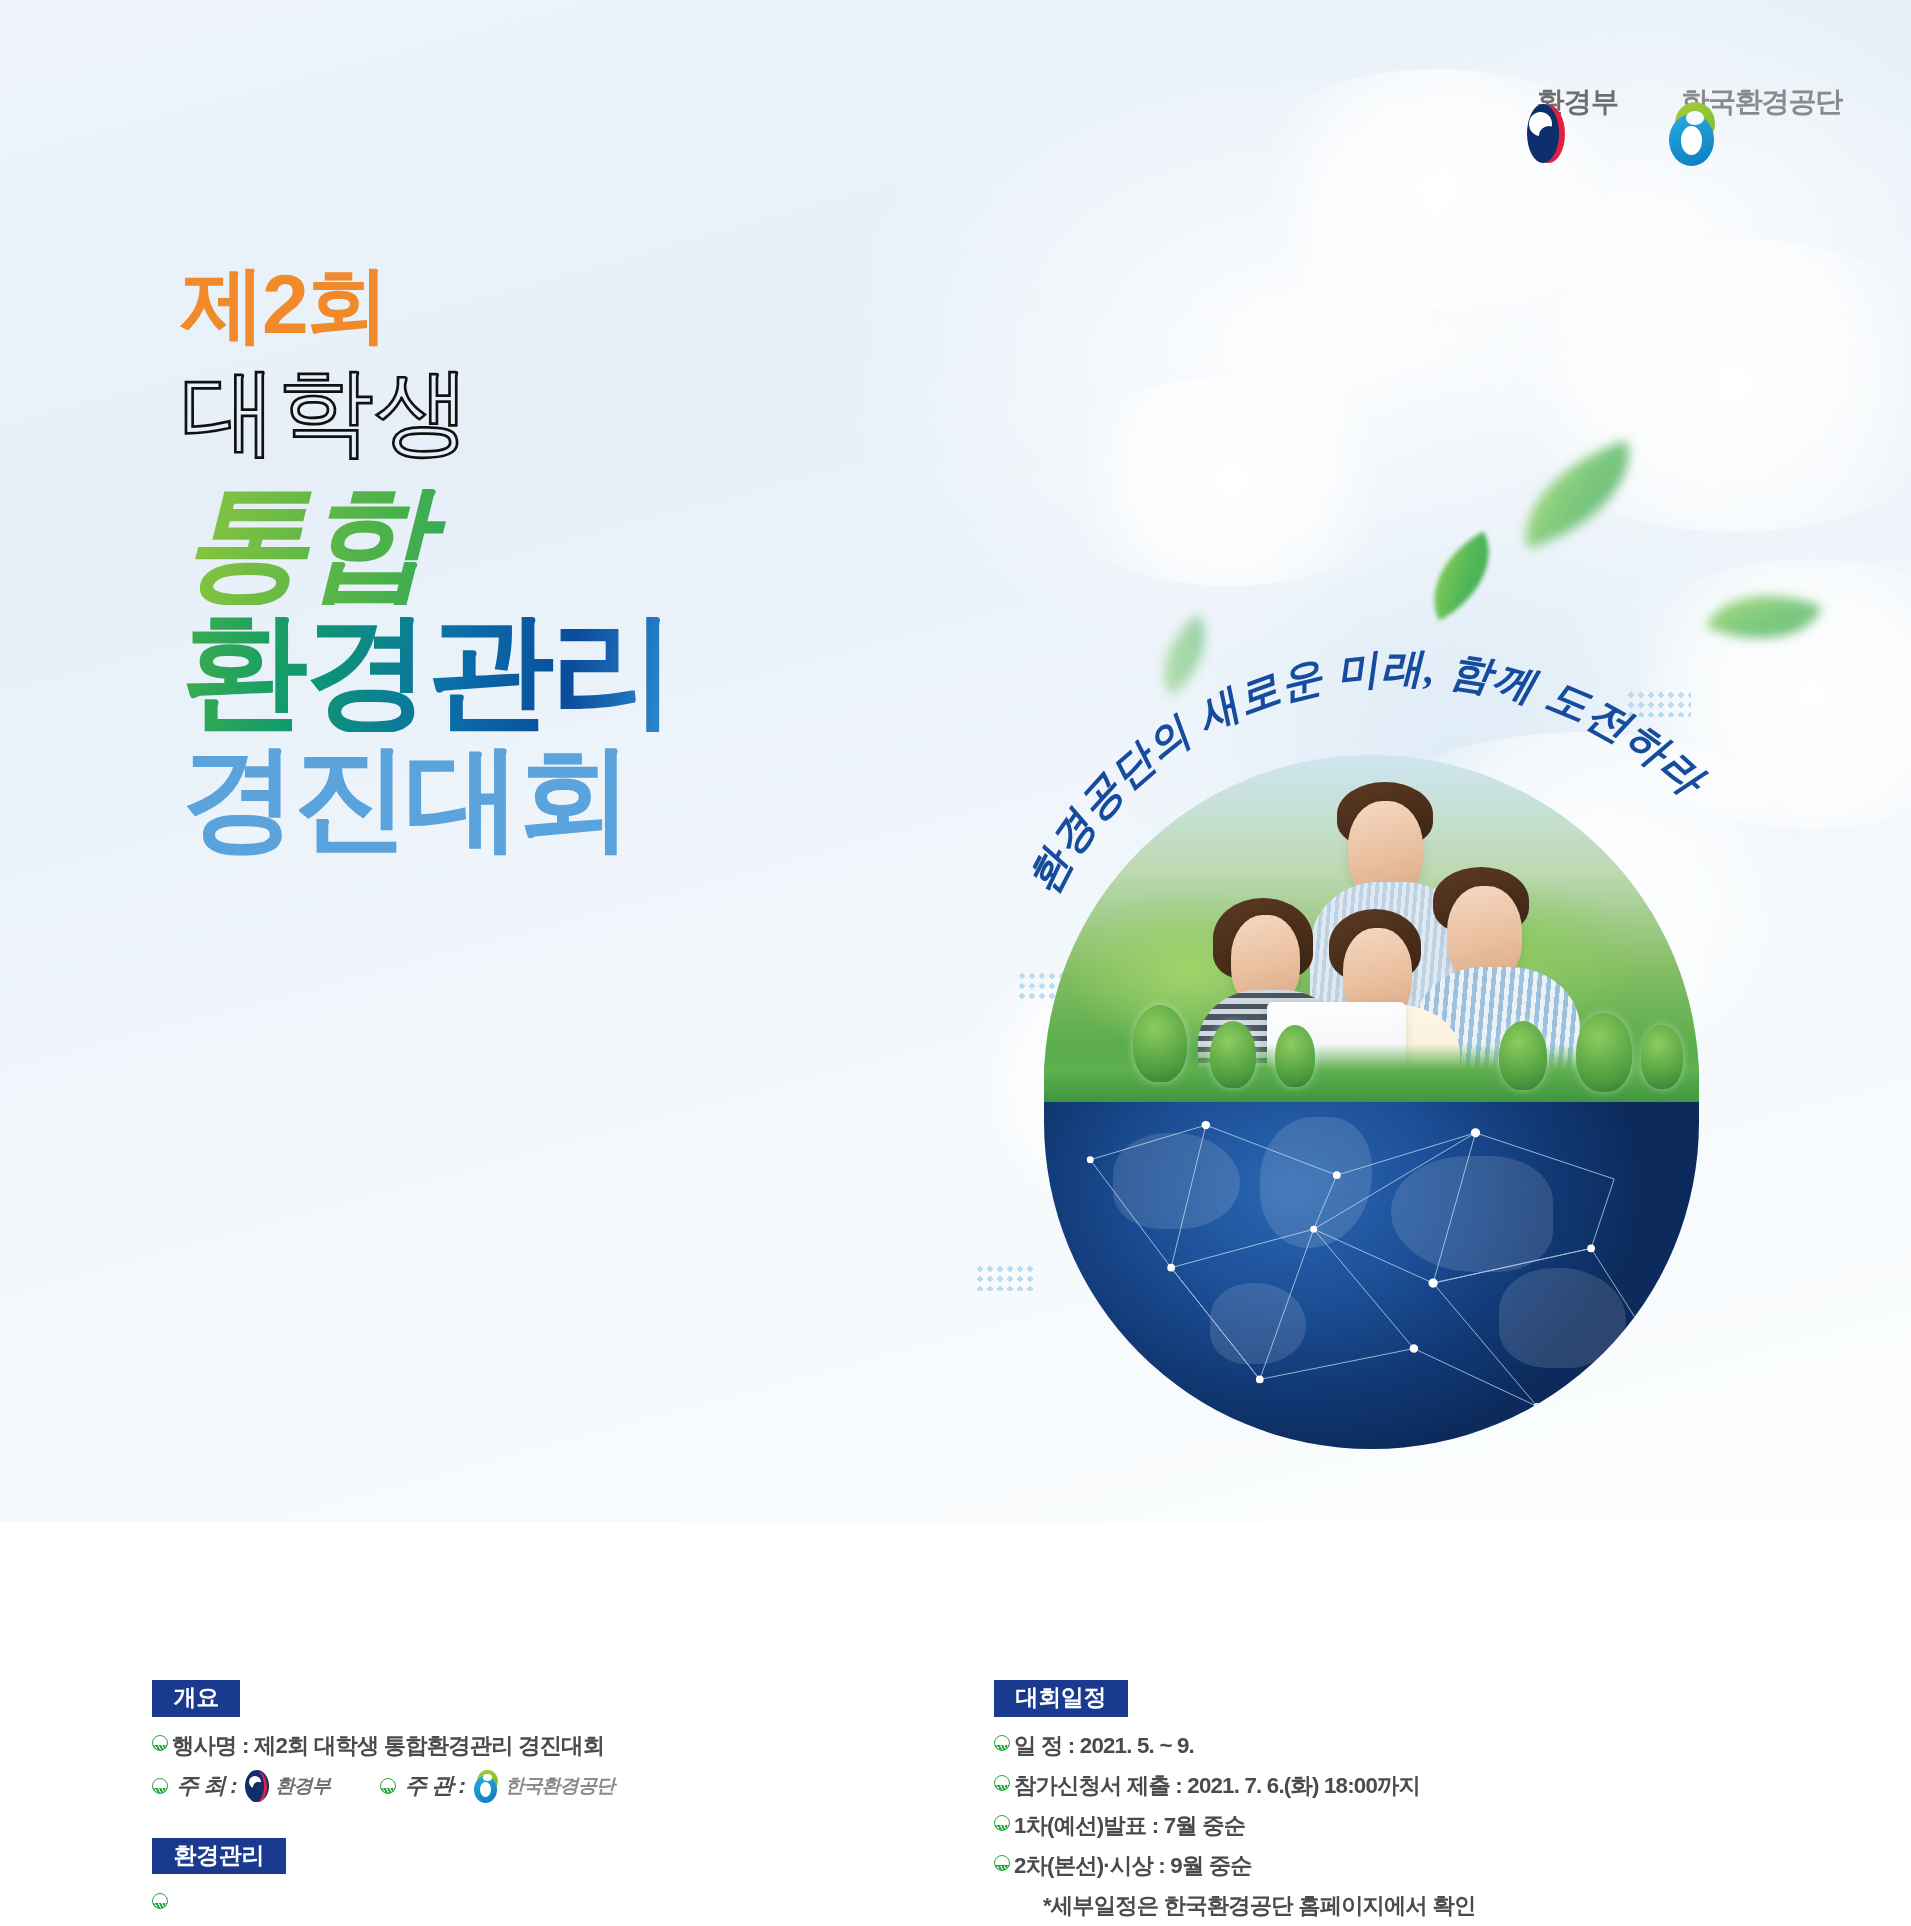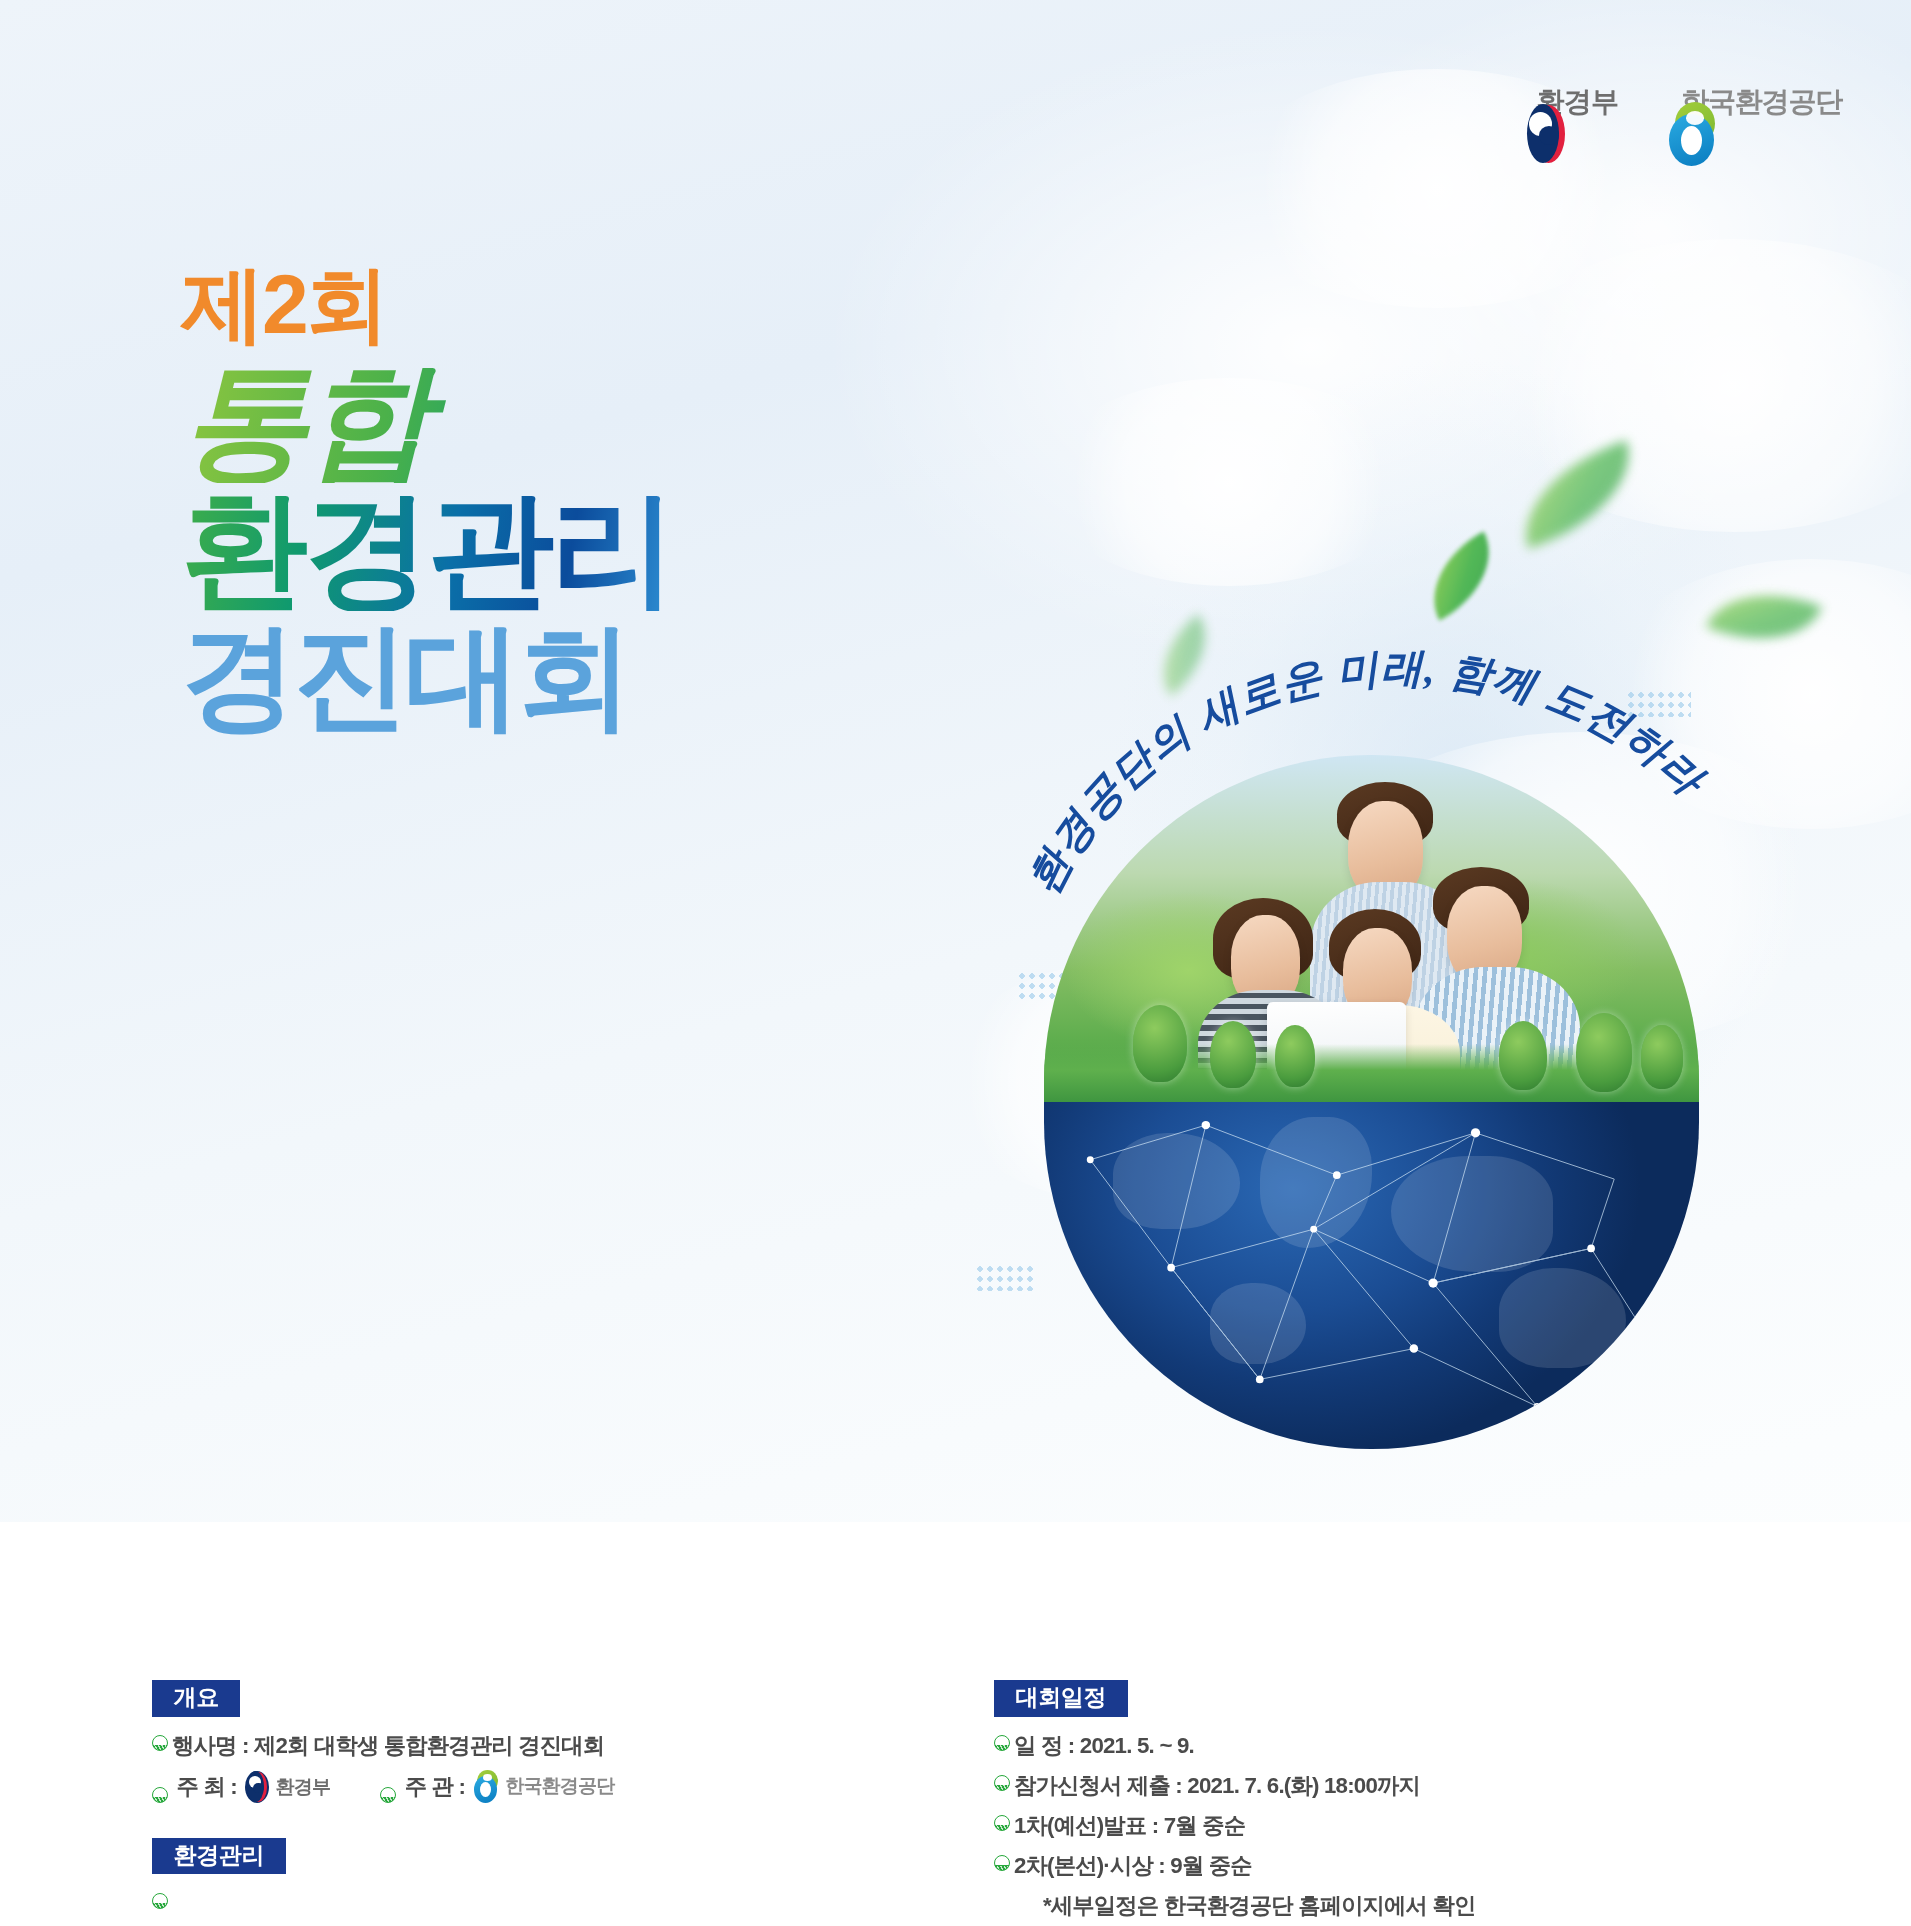--- a/index.html
+++ b/index.html
@@ -370,35 +370,36 @@
   <defs>
     <path id="arcPath" d="M 120,940 A 980,880 0 0 1 1990,880" fill="none"></path>
   </defs>
   <text>
     <textPath href="#arcPath" startOffset="4%"><tspan>환경공단의 새로운 미래, 함께 도전하라</tspan></textPath>
   </text>
 </svg>
 
 <div class="title-block">
   <div class="t-ordinal">제2회</div>
+  <div class="t-student">대학생</div>
   <div class="t-big t-tonghap">통합</div>
   <div class="t-big t-hwangyeong">환경관리</div>
   <div class="t-gyeongjin">경진대회</div>
 </div>
 
 <div class="col-left">
 
   <div class="sec">
     <div class="badge">개요</div>
     <div class="sec-body">
       <div class="bullet-row">
         <span class="bullet"></span>
         <span class="line">행사명 : 제2회 대학생 통합환경관리 경진대회</span>
       </div>
-      <div class="bullet-row" style="align-items:flex-end; gap:8.5px;">
+      <div class="bullet-row" style="align-items:center; gap:8.5px;font-style:italic;">
         <span class="bullet" style="margin-top:0;"></span>
         <span class="line">주  최 :</span>
         <span class="inline-org">
           <span class="mini-moe">
             <span class="o"></span>
               <span class="r"></span>
               <span class="n"></span>
               <span class="w"></span>
               <span class="w2"></span>
           </span>

